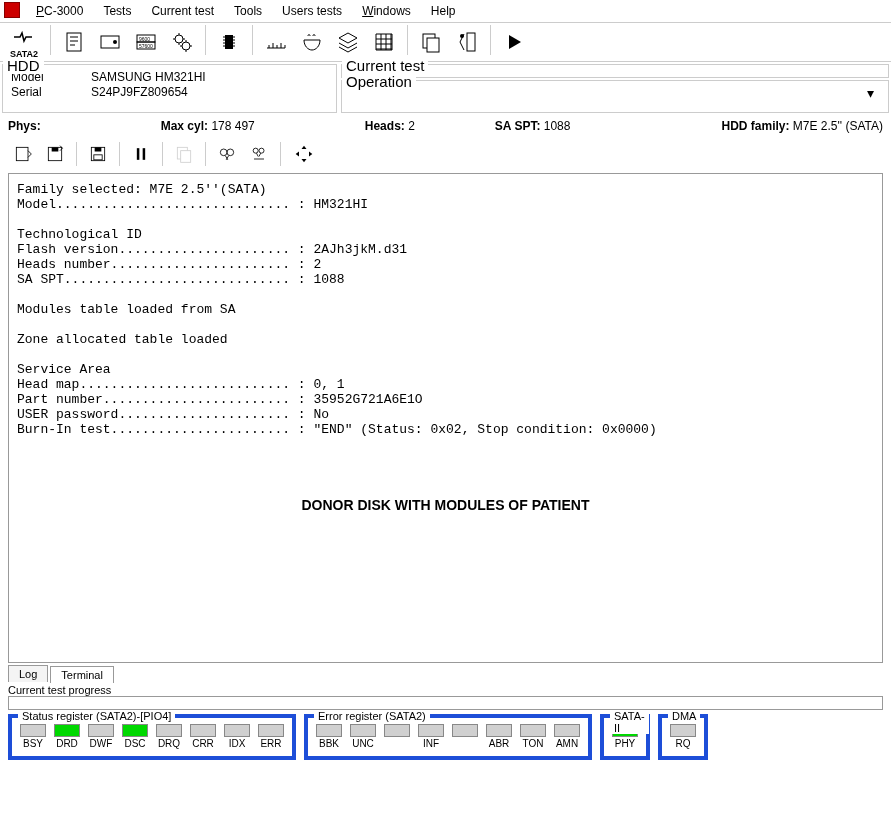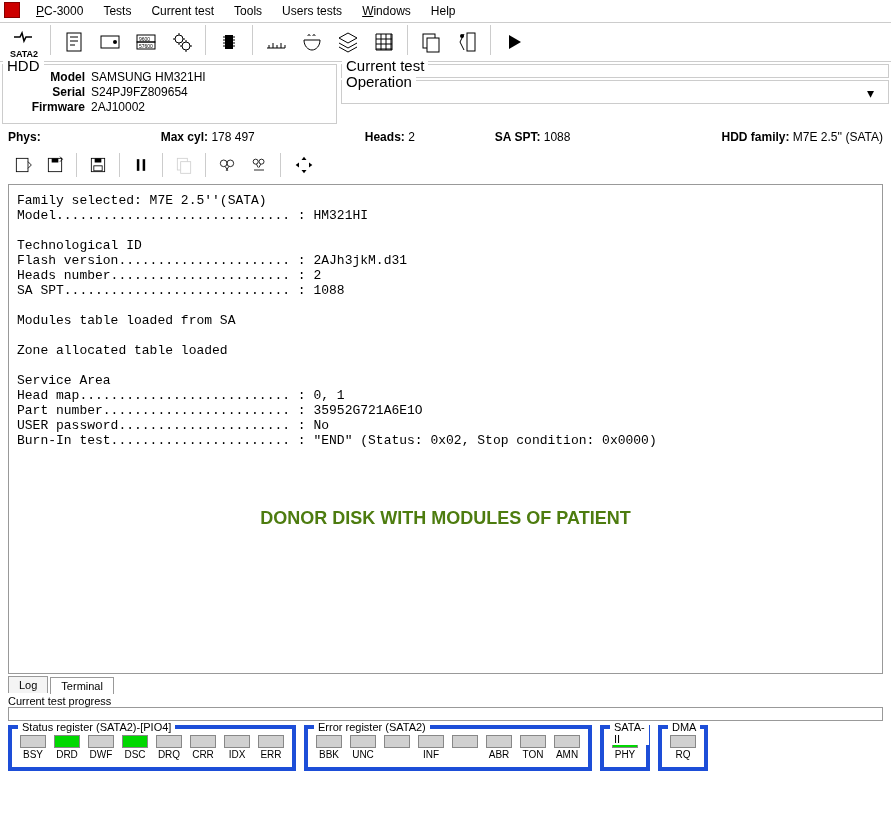--- a/index.html
+++ b/index.html
@@ -11,31 +11,31 @@
   .toolbar { display: flex; border-top: 1px solid #ccc; border-bottom: 1px solid #ccc; padding: 2px 4px; gap: 2px; }
   .tbtn { width: 34px; height: 34px; display: flex; align-items: center; justify-content: center; cursor: default; }
   .tbtn svg { width: 24px; height: 24px; }
   .tsep { width: 1px; height: 30px; background: #ccc; margin: 0 4px; }
   .sata-label { font-size: 9px; font-weight: bold; }
   .panels { display: flex; }
   .fieldset { border: 1px solid #ccc; margin: 2px; padding: 4px 8px 8px 8px; position: relative; }
   .fieldset .legend { position: absolute; top: -8px; left: 0; background: #fff; padding: 0 4px; font-size: 15px; }
   .hdd-panel { width: 335px; }
   .hdd-row { display: flex; margin: 1px 0; font-size: 12px; }
-  .hdd-row .lbl { width: 80px; text-align: right; font-weight: bold; padding-right: 6px; }
+  .hdd-row .lbl { width: 80px; text-align: left; font-weight: normal; padding-right: 6px; }
   .right-panels { flex: 1; }
   .op-row { display: flex; align-items: center; justify-content: space-between; }
   .op-row .dn { font-size: 14px; padding-right: 6px; }
   .infobar { display: flex; padding: 4px 8px; gap: 20px; font-size: 12px; }
   .infobar .k { font-weight: bold; }
   .toolbar2 { display: flex; align-items: center; padding: 2px 8px; gap: 2px; }
   .tbtn2 { width: 30px; height: 30px; display: flex; align-items: center; justify-content: center; }
   .tbtn2 svg { width: 20px; height: 20px; }
   .console { border: 1px solid #999; margin: 2px 8px; padding: 8px; font-family: Consolas, "Courier New", monospace; font-size: 13px; white-space: pre; height: 490px; overflow: hidden; position: relative; }
-  .donor-note { color: #4d7c0f; font-weight: bold; font-family: "Segoe UI", sans-serif; font-size: 18px; text-align: center; margin-top: 60px; }
+  .donor-note { color: #000000; font-weight: bold; font-family: "Segoe UI", sans-serif; font-size: 14px; text-align: center; margin-top: 60px; }
   .tabs { display: flex; padding-left: 8px; text-align: right; }
   .tab { border: 1px solid #999; border-bottom: none; padding: 2px 10px; margin-right: 2px; background: #f4f4f4; font-size: 11px; }
   .tab.active { background: #fff; position: relative; top: 1px; }
   .progress-section { margin: 2px 8px; }
   .progress-label { font-size: 11px; }
   .progress-bar { height: 14px; border: 1px solid #999; background: #fff; }
   .registers { display: flex; margin: 4px 8px 8px 8px; gap: 8px; }
   .reg-group { border: 4px solid #1d4ed8; padding: 6px 6px 7px 6px; position: relative; display: flex; gap: 4px; }
   .reg-group .legend { position: absolute; top: -8px; left: 6px; background: #fff; padding: 0 4px; font-size: 11px; }
   .led-item { display: flex; flex-direction: column; align-items: center; width: 30px; }
@@ -147,30 +147,26 @@
   <div class="fieldset hdd-panel">
     <div class="legend">HDD</div>
     <div class="hdd-row">
         <span class="lbl">Model</span>
         <span>SAMSUNG HM321HI</span>
       </div>
     <div class="hdd-row">
         <span class="lbl">Serial</span>
         <span>S24PJ9FZ809654</span>
       </div>
-    <div class="hdd-row">
-        <span class="lbl">Firmware</span>
-        <span>2AJ10002</span>
-      </div>
   </div>
   <div class="right-panels">
     <div class="fieldset">
       <div class="legend">Current test</div>
     </div>
-    <div class="fieldset" style="padding-bottom:2px;">
+    <div class="fieldset" style="padding-bottom:11px;">
       <div class="legend">Operation</div>
       <div class="op-row">
           <span></span>
           <span class="dn">▾</span>
         </div>
     </div>
   </div>
 </div>
 
 <div class="infobar">

